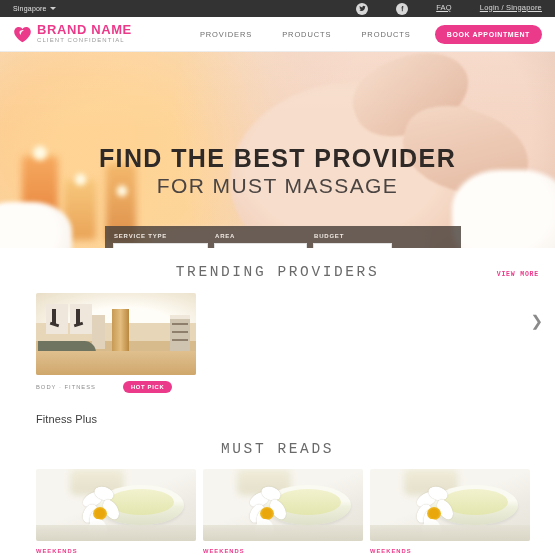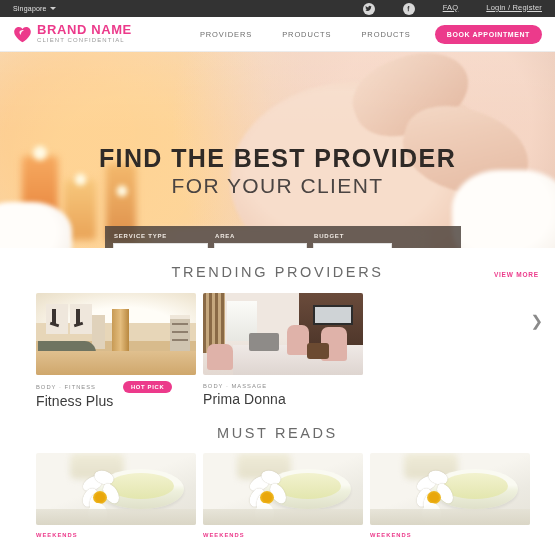--- a/index.html
+++ b/index.html
@@ -132,21 +132,21 @@
   .chev { color: #b4b4b4; font-size: 7px; margin-left: 4px; }
   .w1 { width: 95px; } .w2 { width: 93px; } .w3 { width: 79px; }
   .btn-search {
     background: #ec3a8b; color: #fff; border: none; width: 66px; height: 20px;
     border-radius: 10px; font-size: 7px; letter-spacing: .6px; font-weight: bold;
     margin-top: 16px; cursor: pointer;
   }
 
   
   .sec-head {
-    position: relative; text-align: center; padding-top: 16px;
+    position: relative; text-align: center; padding-top: 16px; font-family: Liberation Mono, monospace;
   }
   .sec-head h2 {
     color: #6a6a6a; font-size: 14.5px; font-weight: normal; letter-spacing: 2.6px;
   }
   .view-more {
     position: absolute; right: 16px; bottom: 2px;
     color: #ec3a8b; font-size: 6.5px; letter-spacing: .8px; text-decoration: none; font-weight: bold;
   }
 
   
@@ -156,21 +156,21 @@
   .card { width: 160px; }
   .card .thumb { width: 160px; height: 82px; border-radius: 2px; overflow: hidden; position: relative; }
   .card .meta {
     display: flex; align-items: center; margin-top: 6px; min-height: 10px;
   }
   .card .cat { color: #8e8e8e; font-size: 5.8px; letter-spacing: 1px; }
   .hot {
     background: #ec3a8b; color: #fff; font-size: 5.8px; font-weight: bold; letter-spacing: .7px;
     padding: 3px 8px; border-radius: 7px; margin-left: 27px;
   }
-  .card .name { color: #3c3c3c; font-size: 14px; margin-top: 0; letter-spacing: .1px; }
+  .card .name { color: #3c3c3c; font-size: 11px; margin-top: 20px; letter-spacing: .1px; }
   .arrow-r {
     position: absolute; right: 12px; top: 34px; color: #8a8a8a; font-size: 15px;
     line-height: 1; cursor: pointer; font-family: "DejaVu Sans", sans-serif;
   }
 
   
   .gym {
     position: absolute; inset: 0;
     background: linear-gradient(180deg, #fdf8ee 0 34%, #e7d6b8 34% 58%, #d8bb8c 58% 100%);
   }
@@ -263,21 +263,21 @@
         <svg width="7" height="7" viewBox="0 0 24 24" aria-hidden="true">
             <path fill="#333" d="M23 4.9c-.8.4-1.7.6-2.6.8.9-.6 1.6-1.4 2-2.5-.9.5-1.8.9-2.9 1.1a4.5 4.5 0 0 0-7.7 4.1A12.8 12.8 0 0 1 2.5 3.7a4.5 4.5 0 0 0 1.4 6 4.4 4.4 0 0 1-2-.6 4.5 4.5 0 0 0 3.6 4.4c-.6.2-1.3.2-2 .1a4.5 4.5 0 0 0 4.2 3.1A9 9 0 0 1 1 18.6a12.7 12.7 0 0 0 6.9 2c8.3 0 12.8-6.9 12.8-12.8v-.6c.9-.6 1.7-1.4 2.3-2.3z"></path>
           </svg>
       </span>
       <span class="soc">
         <svg width="7" height="7" viewBox="0 0 24 24" aria-hidden="true">
             <path fill="#333" d="M15.1 8.4h-2.3V6.9c0-.6.4-.8.7-.8h1.6V3.6L12.9 3.6c-2.5 0-3.1 1.9-3.1 3.1v1.7H8.2v2.6h1.6V21h3V11h2.1l.2-2.6z"></path>
           </svg>
       </span>
       <a class="lnk" href="#">FAQ</a>
-      <a class="lnk" href="#">Login / Register</a>
+      <a class="lnk" href="#">Login / Singapore</a>
     </div>
   </div>
 
   <div class="header">
     <div class="brand">
       <span class="heart">
         <svg width="19" height="19" viewBox="0 0 32 32" aria-hidden="true">
           <path fill="#ec3a8b" d="M16 29S2 20.5 2 11.6C2 6.9 5.8 3.5 10 3.5c2.6 0 4.8 1.3 6 3.3 1.2-2 3.4-3.3 6-3.3 4.2 0 8 3.4 8 8.1C30 20.5 16 29 16 29z"></path>
           <path fill="#ffffff" d="M12.7 9.6c1.6-1.6 4.3-1.9 6-.4-2.2.4-3.7 1.7-4.6 3.4-.7 1.3-1 2.8-1 4.3-1.4-1.3-2.2-3-2.2-4.6 0-1 .4-1.9 1.1-2.6z" opacity=".92"></path>
         </svg>
@@ -307,21 +307,21 @@
       <div class="face"></div>
       <div class="hand h1"></div>
         <div class="hand h2"></div>
       <div class="towel t1"></div>
         <div class="towel t2"></div>
       <div class="shoulder"></div>
       <div class="hero-hl"></div>
     </div>
 
     <div class="hero-title">FIND THE BEST PROVIDER</div>
-    <div class="hero-sub">FOR YOUR CLIENT</div>
+    <div class="hero-sub">FOR MUST MASSAGE</div>
 
     <div class="searchbar">
       <div class="sfield">
         <div class="lbl">SERVICE TYPE</div>
         <div class="sel w1">
           <span class="v">PEDICURE</span>
           <span class="chev">▾</span>
         </div>
       </div>
       <div class="sfield">
@@ -372,40 +372,20 @@
           <div class="floor"></div>
         </div>
       </div>
       <div class="meta">
         <span class="cat">BODY · FITNESS</span>
         <span class="hot">HOT PICK</span>
       </div>
       <div class="name">Fitness Plus</div>
     </div>
 
-    <div class="card">
-      <div class="thumb">
-        <div class="lounge">
-          <div class="slat"></div>
-          <div class="win"></div>
-          <div class="wall"></div>
-          <div class="art"></div>
-          <div class="rug"></div>
-          <div class="bench"></div>
-          <div class="chair ch2"></div>
-          <div class="chair ch3"></div>
-          <div class="table"></div>
-          <div class="chair ch1"></div>
-        </div>
-      </div>
-      <div class="meta">
-        <span class="cat">BODY · MASSAGE</span>
-      </div>
-      <div class="name">Prima Donna</div>
-    </div>
 
 
     <div class="arrow-r">❯</div>
   </div>
 
   <div class="sec-head">
     <h2>MUST READS</h2>
   </div>
 
   <div class="articles">

